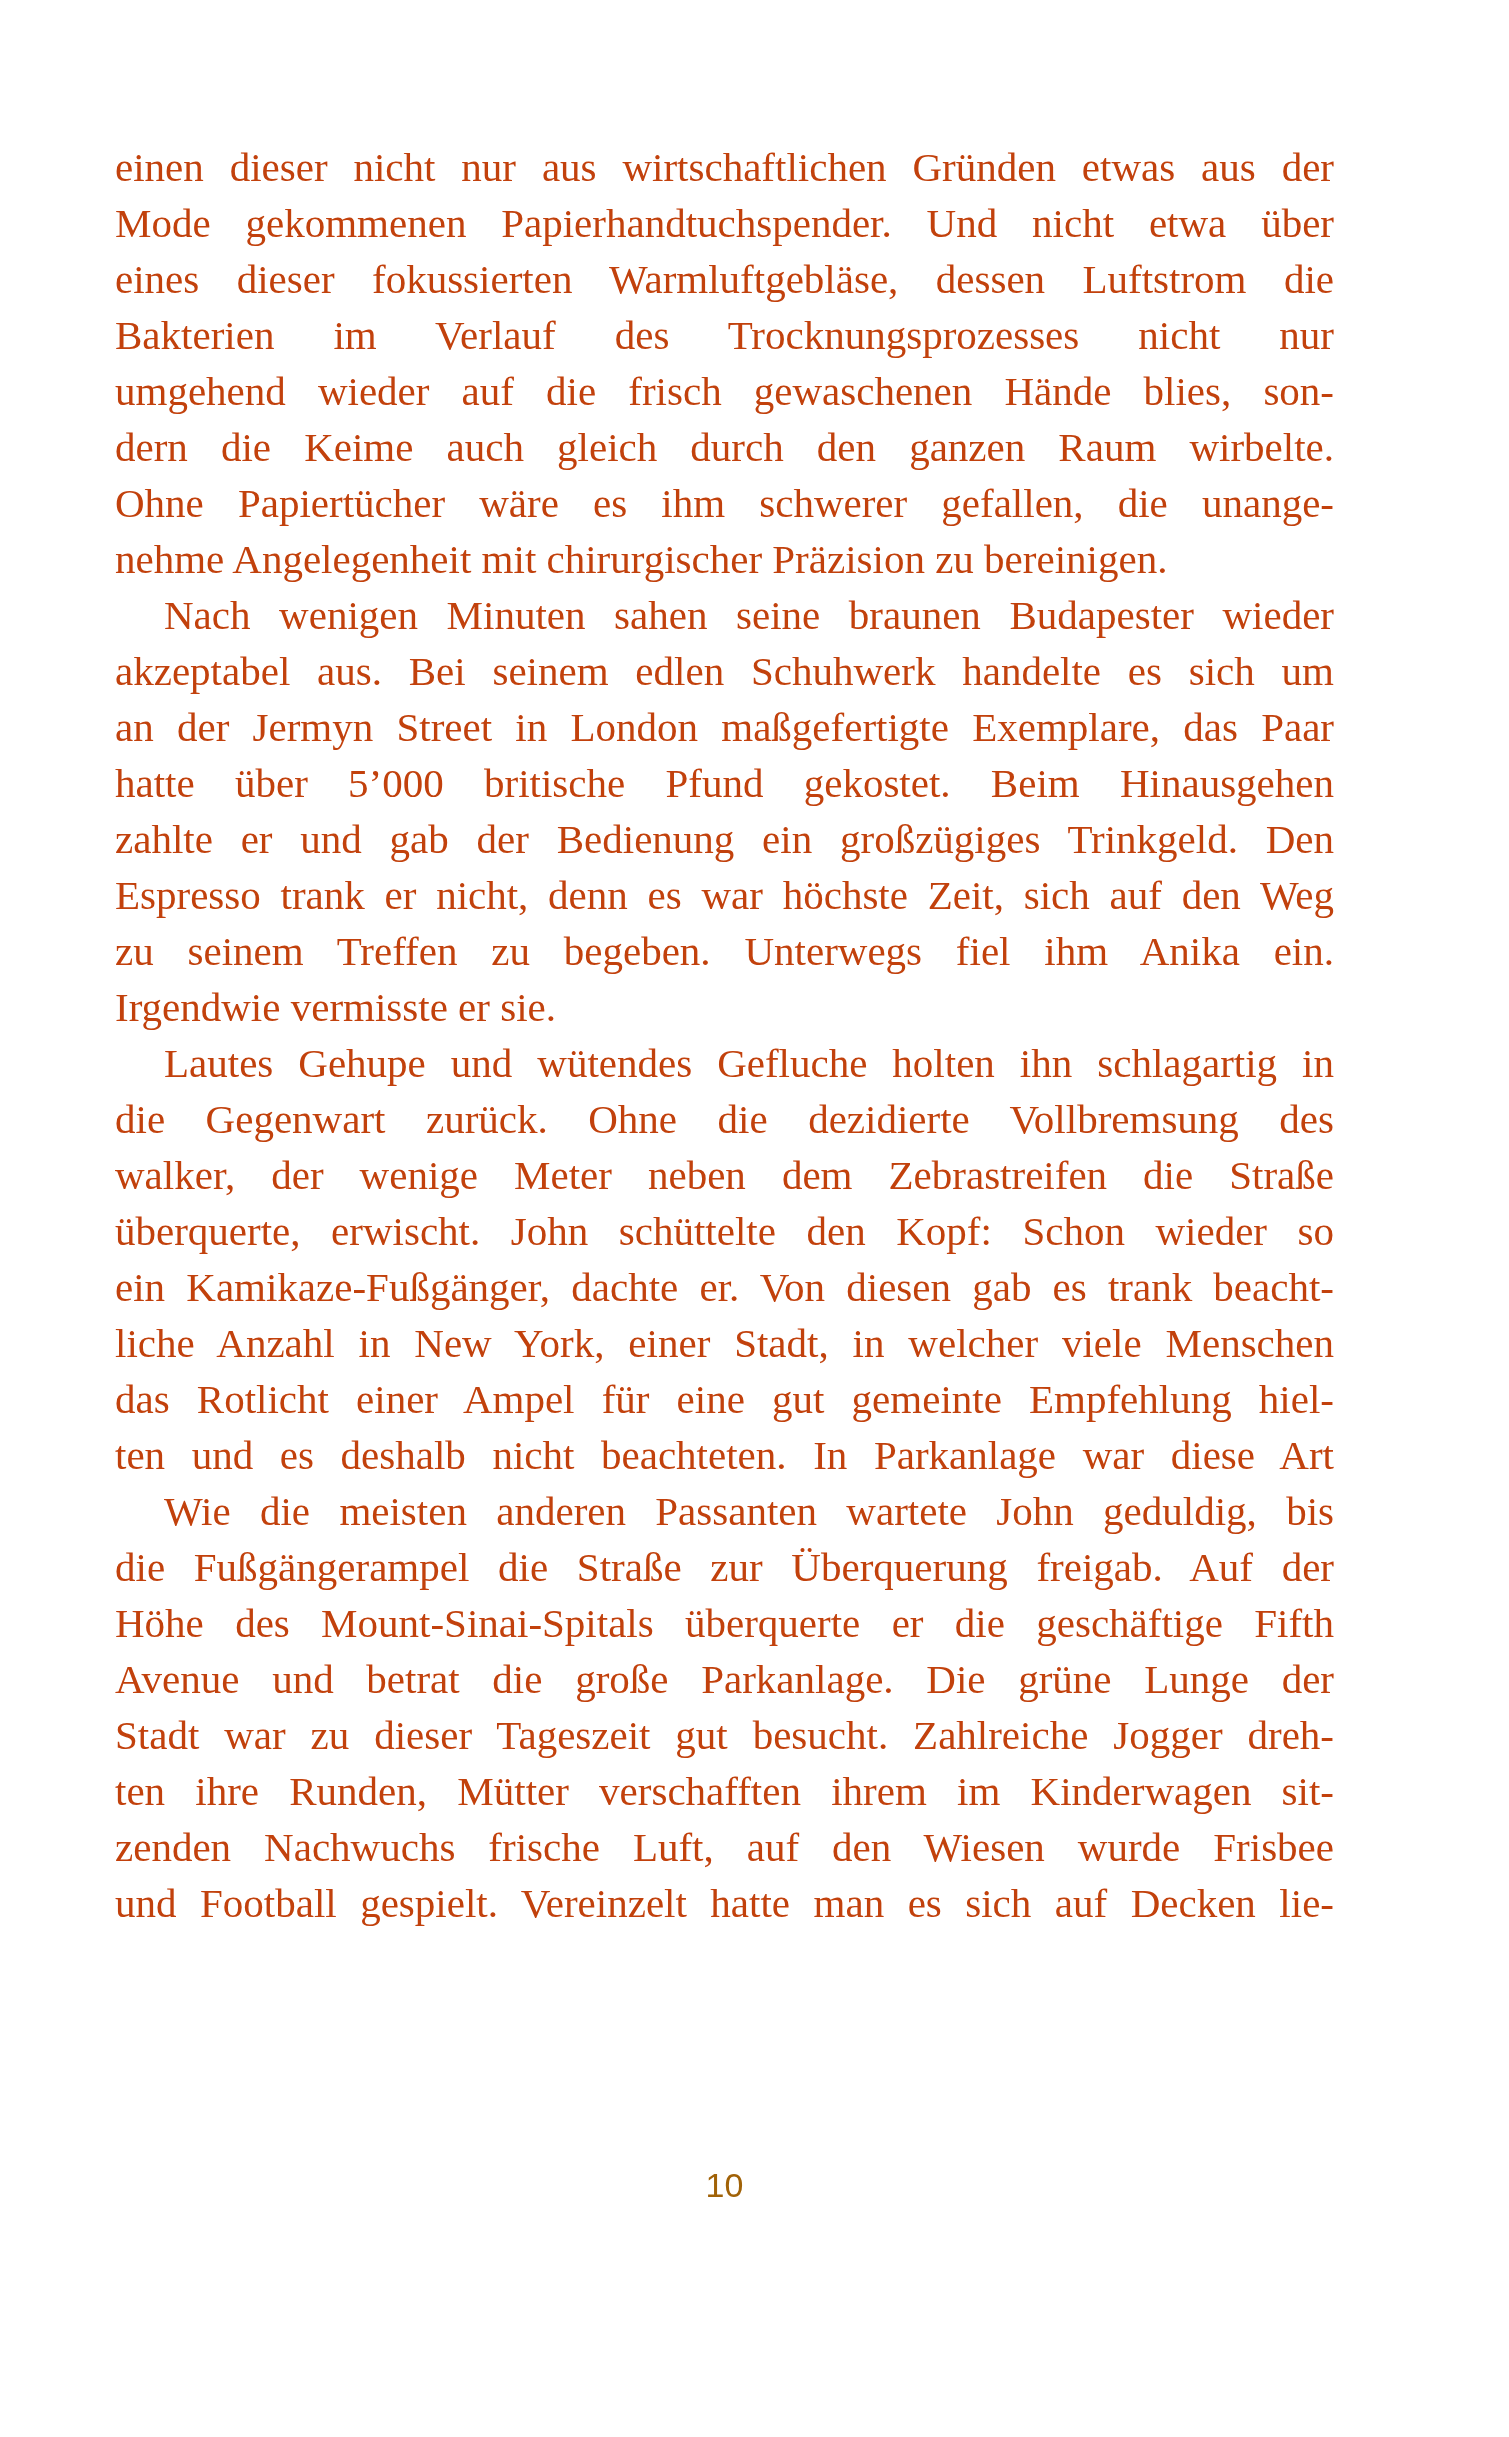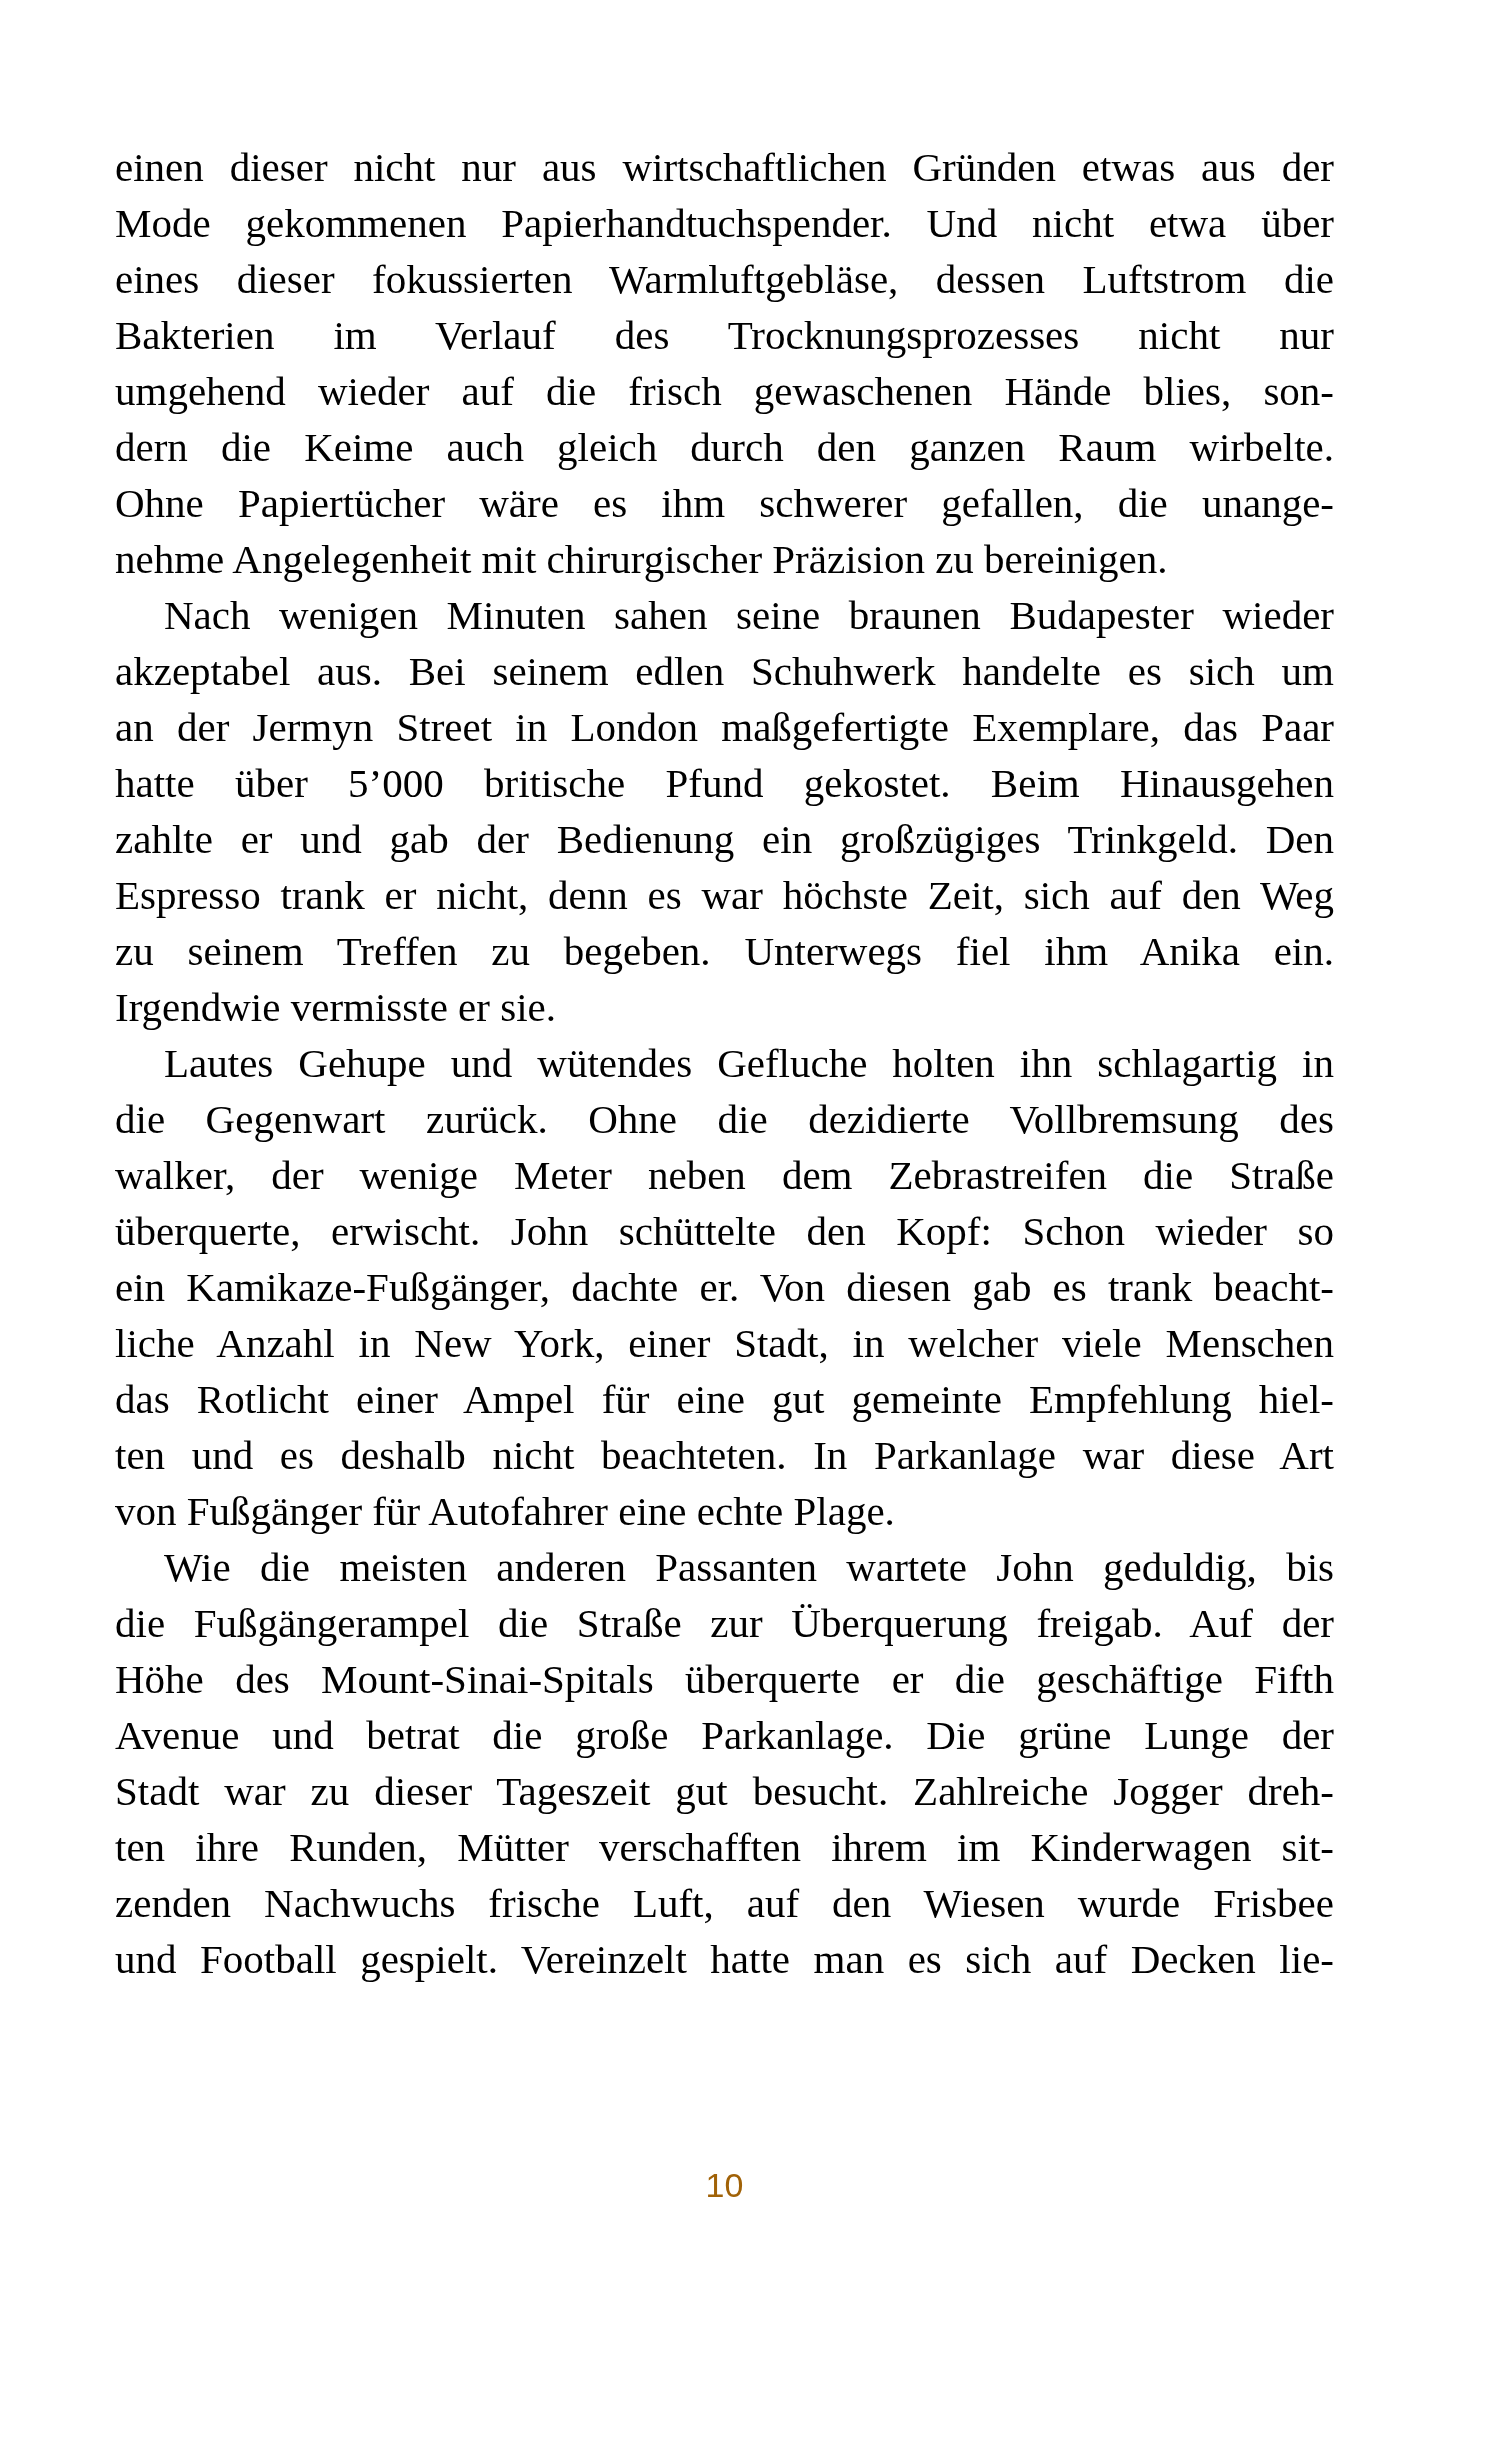--- a/index.html
+++ b/index.html
@@ -22,21 +22,21 @@
     position: absolute;
     left: 115px;
     top: 139px;
     width: 1219px;
   }
   .line {
     font-family: "Liberation Serif", "DejaVu Serif", serif;
     font-size: 41px;
     line-height: 56px;
     height: 56px;
-    color: #000000;
+    color: #c2410c;
     text-align: justify;
     text-align-last: justify;
     -moz-text-align-last: justify;
     overflow: hidden;
   }
   .line.para-end {
     text-align-last: left;
     -moz-text-align-last: left;
   }
   .line.indent {
@@ -76,21 +76,20 @@
       <div class="line">zu seinem Treffen zu begeben. Unterwegs fiel ihm Anika ein.</div>
       <div class="line para-end">Irgendwie vermisste er sie.</div>
       <div class="line indent">Lautes Gehupe und wütendes Gefluche holten ihn schlagartig in</div>
       <div class="line">die Gegenwart zurück. Ohne die dezidierte Vollbremsung des</div>
       <div class="line">walker, der wenige Meter neben dem Zebrastreifen die Straße</div>
       <div class="line">überquerte, erwischt. John schüttelte den Kopf: Schon wieder so</div>
       <div class="line">ein Kamikaze-Fußgänger, dachte er. Von diesen gab es trank beacht-</div>
       <div class="line">liche Anzahl in New York, einer Stadt, in welcher viele Menschen</div>
       <div class="line">das Rotlicht einer Ampel für eine gut gemeinte Empfehlung hiel-</div>
       <div class="line">ten und es deshalb nicht beachteten. In Parkanlage war diese Art</div>
-      <div class="line para-end">von Fußgänger für Autofahrer eine echte Plage.</div>
       <div class="line indent">Wie die meisten anderen Passanten wartete John geduldig, bis</div>
       <div class="line">die Fußgängerampel die Straße zur Überquerung freigab. Auf der</div>
       <div class="line">Höhe des Mount-Sinai-Spitals überquerte er die geschäftige Fifth</div>
       <div class="line">Avenue und betrat die große Parkanlage. Die grüne Lunge der</div>
       <div class="line">Stadt war zu dieser Tageszeit gut besucht. Zahlreiche Jogger dreh-</div>
       <div class="line">ten ihre Runden, Mütter verschafften ihrem im Kinderwagen sit-</div>
       <div class="line">zenden Nachwuchs frische Luft, auf den Wiesen wurde Frisbee</div>
       <div class="line">und Football gespielt. Vereinzelt hatte man es sich auf Decken lie-</div>
     </main>
   <div class="folio">10</div>

